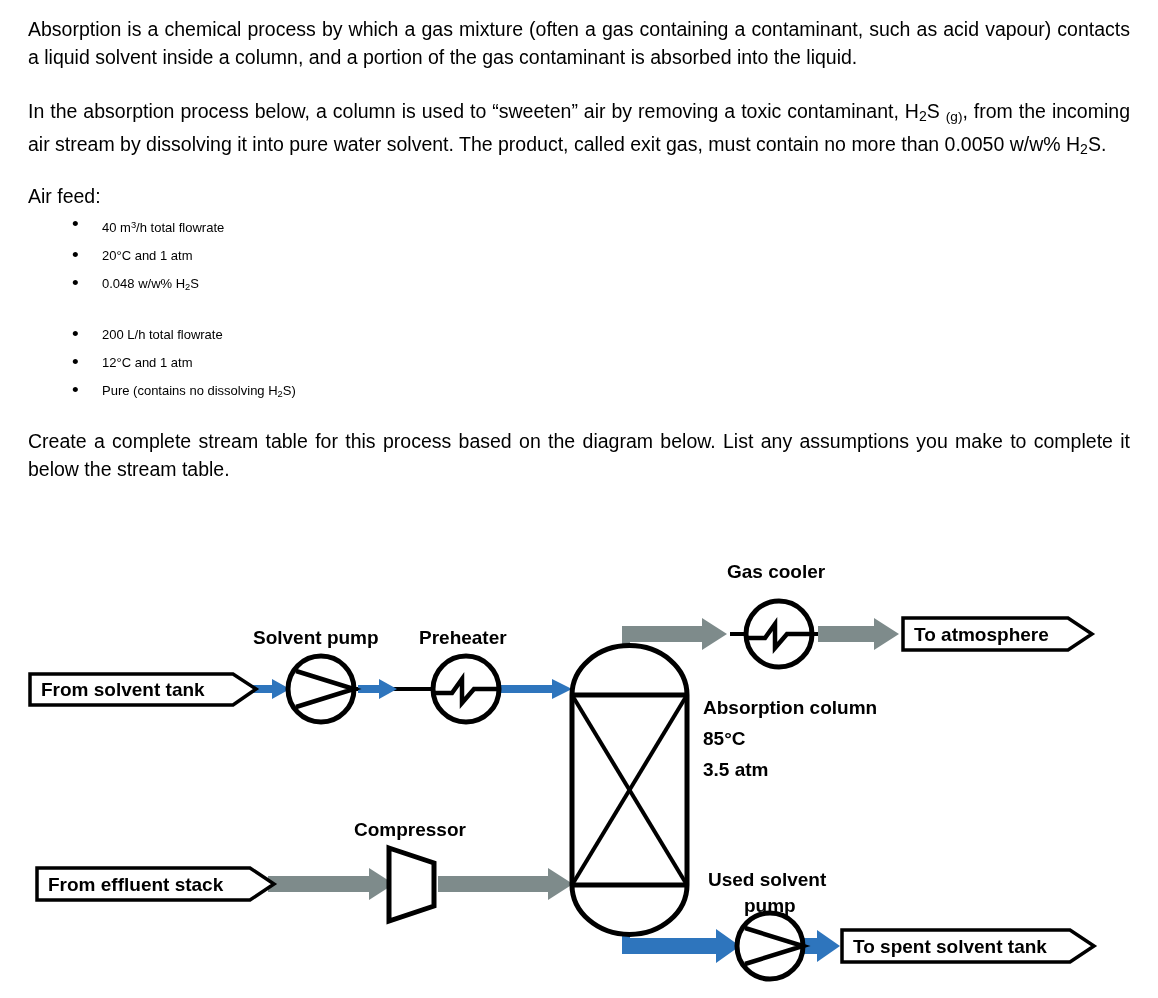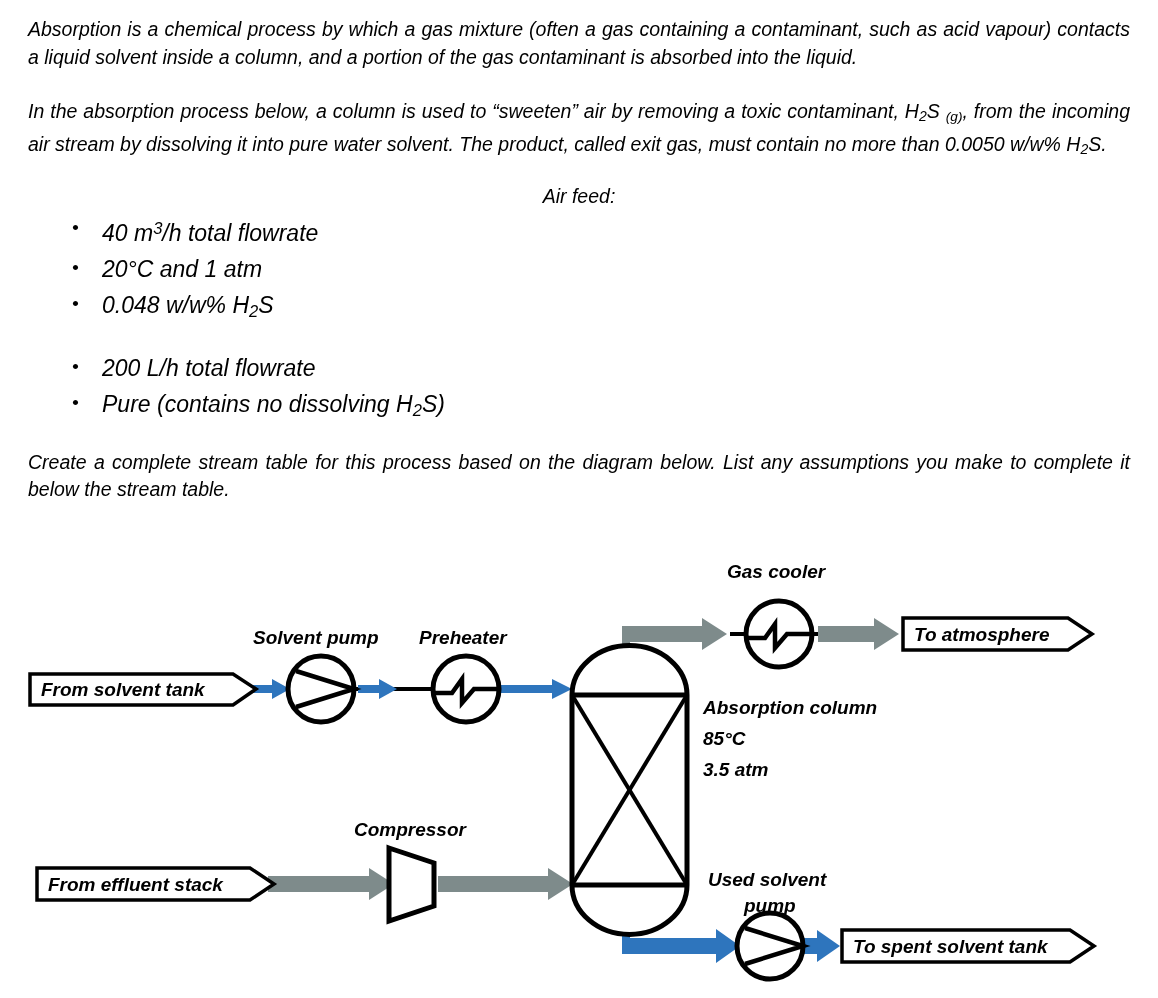--- a/index.html
+++ b/index.html
@@ -12,46 +12,45 @@
     height: 998px;
     font-family: "Liberation Sans", sans-serif;
     color: #000000;
     position: relative;
     overflow: hidden;
   }
   .page {
     position: relative;
     width: 1032px;
     height: 998px;
-    font-style: italic;
   }
   .prose {
     position: absolute;
     left: 28px;
     top: 16px;
     width: 1102px;
   }
   p.para {
     margin: 0 0 0 0;
     font-size: 19.5px;
     line-height: 27.5px;
     text-align: justify;
     text-justify: inter-word;
   }
-  p.para.nojust { text-align: center; }
+  p.para.nojust { text-align: left; }
   .gap { height: 27px; }
   .gap-sm { height: 20px; }
   ul.bullets {
     margin: 0;
     padding: 0 0 0 44px;
     list-style: none;
   }
   ul.bullets li {
-    font-size: 23px;
-    line-height: 36px;
+    font-size: 13px;
+    line-height: 28px;
     position: relative;
     padding-left: 30px;
   }
   ul.bullets li::before {
     content: "\2022";
     position: absolute;
     left: 0;
     top: -1px;
     font-size: 19px;
   }
@@ -97,20 +96,21 @@
     <ul class="bullets">
       <li><span>40 m</span><sup>3</sup><span>/h total flowrate</span></li>
       <li><span>20°C and 1 atm</span></li>
       <li><span>0.048 w/w% H</span><sub>2</sub><span>S</span></li>
     </ul>
 
     <div class="gap-sm"></div>
 
     <ul class="bullets">
       <li><span>200 L/h total flowrate</span></li>
+      <li><span>12°C and 1 atm</span></li>
       <li><span>Pure (contains no dissolving H</span><sub>2</sub><span>S)</span></li>
     </ul>
 
     <div class="gap-sm"></div>
 
     <p class="para">Create a complete stream table for this process based on the diagram below. List any assumptions you make to complete it below the stream table.</p>
   </div>
 
   <svg id="diagram" viewBox="0 0 1158 450">
 

